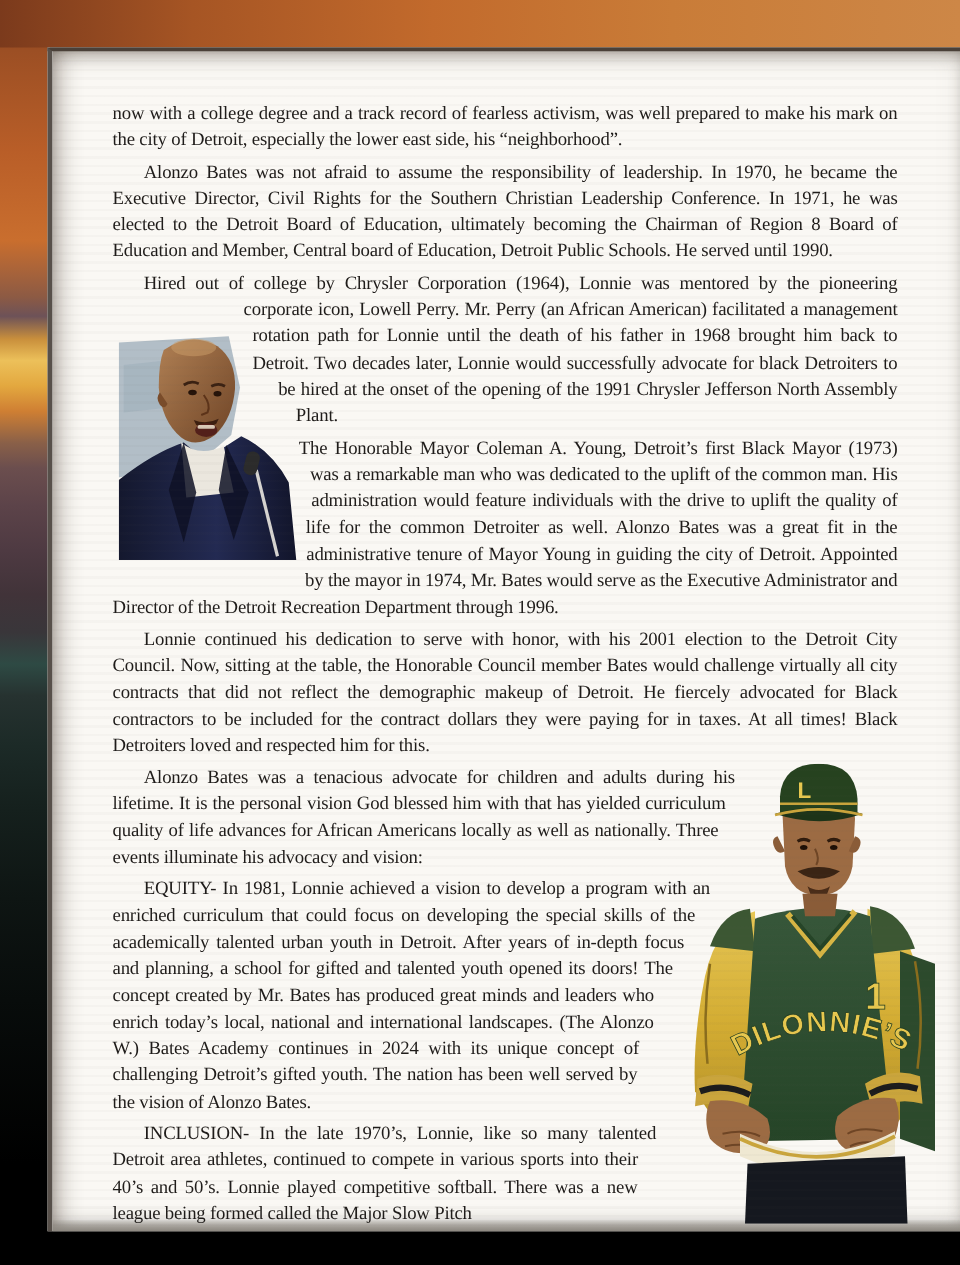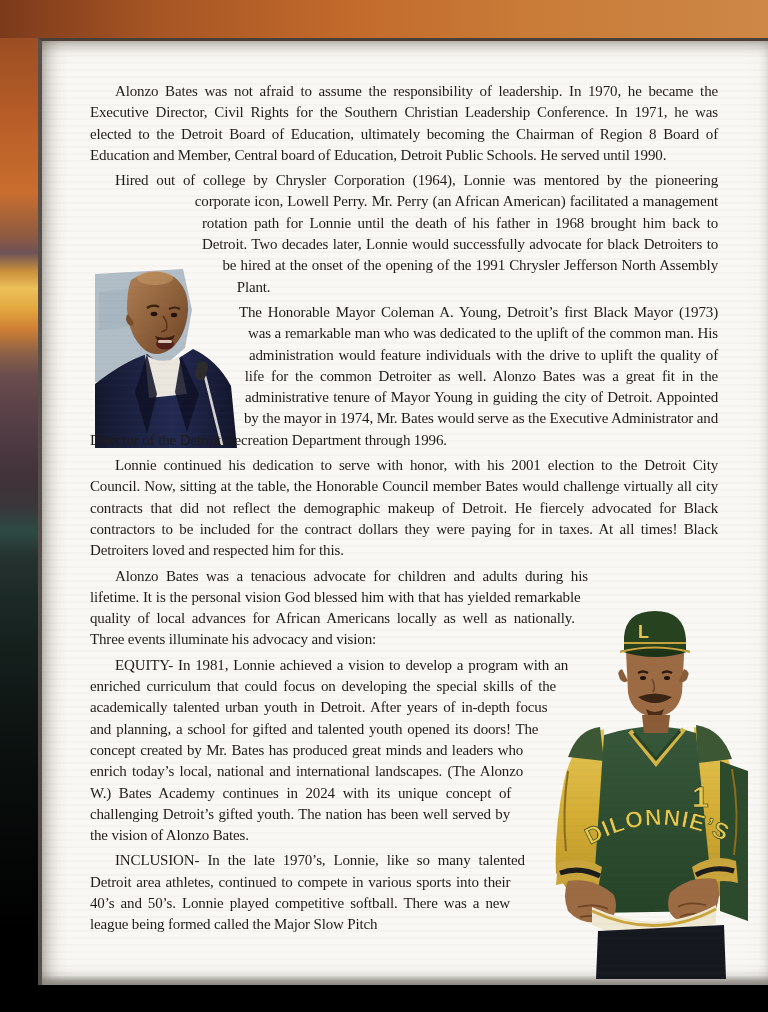--- a/index.html
+++ b/index.html
@@ -166,21 +166,22 @@
       <path d="M172,294 q-18,-4 -28,2 M170,304 q-14,-3 -24,2" stroke="#6e4525" stroke-width="1.6" fill="none"></path>
 
       <path d="M58,296 Q122,326 182,294 L182,312 Q122,342 58,314 Z" fill="#efe8d2"></path>
       <path d="M58,300 Q122,330 182,298" stroke="#caa53c" stroke-width="3" fill="none"></path>
 
       <path d="M64,320 L190,314 L192,368 L62,368 Z" fill="#15181f"></path>
     </svg>
   </div>
 
   <div class="content">
+    <p class="noindent"><span>now with a college degree and a track record of fearless activism, was well prepared to make his mark on the city of Detroit, especially the lower east side, his “neighborhood”.</span></p>
     <p><span>Alonzo Bates was not afraid to assume the responsibility of leadership. In 1970, he became the Executive Director, Civil Rights for the Southern Christian Leadership Conference. In 1971, he was elected to the Detroit Board of Education, ultimately becoming the Chairman of Region 8 Board of Education and Member, Central board of Education, Detroit Public Schools. He served until 1990.</span></p>
     <p><span class="wrap-left"></span><span>Hired out of college by Chrysler Corporation (1964), Lonnie was mentored by the pioneering corporate icon, Lowell Perry. Mr. Perry (an African American) facilitated a management rotation path for Lonnie until the death of his father in 1968 brought him back to Detroit. Two decades later, Lonnie would successfully advocate for black Detroiters to be hired at the onset of the opening of the 1991 Chrysler Jefferson North Assembly Plant.</span></p>
     <p class="noindent"><span>The Honorable Mayor Coleman A. Young, Detroit’s first Black Mayor (1973) was a remarkable man who was dedicated to the uplift of the common man. His administration would feature individuals with the drive to uplift the quality of life for the common Detroiter as well. Alonzo Bates was a great fit in the administrative tenure of Mayor Young in guiding the city of Detroit. Appointed by the mayor in 1974, Mr. Bates would serve as the Executive Administrator and Director of the Detroit Recreation Department through 1996.</span></p>
     <p><span>Lonnie continued his dedication to serve with honor, with his 2001 election to the Detroit City Council. Now, sitting at the table, the Honorable Council member Bates would challenge virtually all city contracts that did not reflect the demographic makeup of Detroit. He fiercely advocated for Black contractors to be included for the contract dollars they were paying for in taxes. At all times! Black Detroiters loved and respected him for this.</span></p>
-    <p><span class="wrap-right"></span><span>Alonzo Bates was a tenacious advocate for children and adults during his lifetime. It is the personal vision God blessed him with that has yielded remarkable quality of local advances for African Americans locally as well as nationally. Three events illuminate his advocacy and vision:</span></p>
+    <p><span class="wrap-right"></span><span>Alonzo Bates was a tenacious advocate for children and adults during his lifetime. It is the personal vision God blessed him with that has yielded curriculum quality of life advances for African Americans locally as well as nationally. Three events illuminate his advocacy and vision:</span></p>
     <p><span>EQUITY- In 1981, Lonnie achieved a vision to develop a program with an enriched curriculum that could focus on developing the special skills of the academically talented urban youth in Detroit. After years of in-depth focus and planning, a school for gifted and talented youth opened its doors! The concept created by Mr. Bates has produced great minds and leaders who enrich today’s local, national and international landscapes. (The Alonzo W.) Bates Academy continues in 2024 with its unique concept of challenging Detroit’s gifted youth. The nation has been well served by the vision of Alonzo Bates.</span></p>
     <p><span>INCLUSION- In the late 1970’s, Lonnie, like so many talented Detroit area athletes, continued to compete in various sports into their 40’s and 50’s. Lonnie played competitive softball. There was a new league being formed called the Major Slow Pitch</span></p>
   </div>
 </div>
 
 </body></html>

